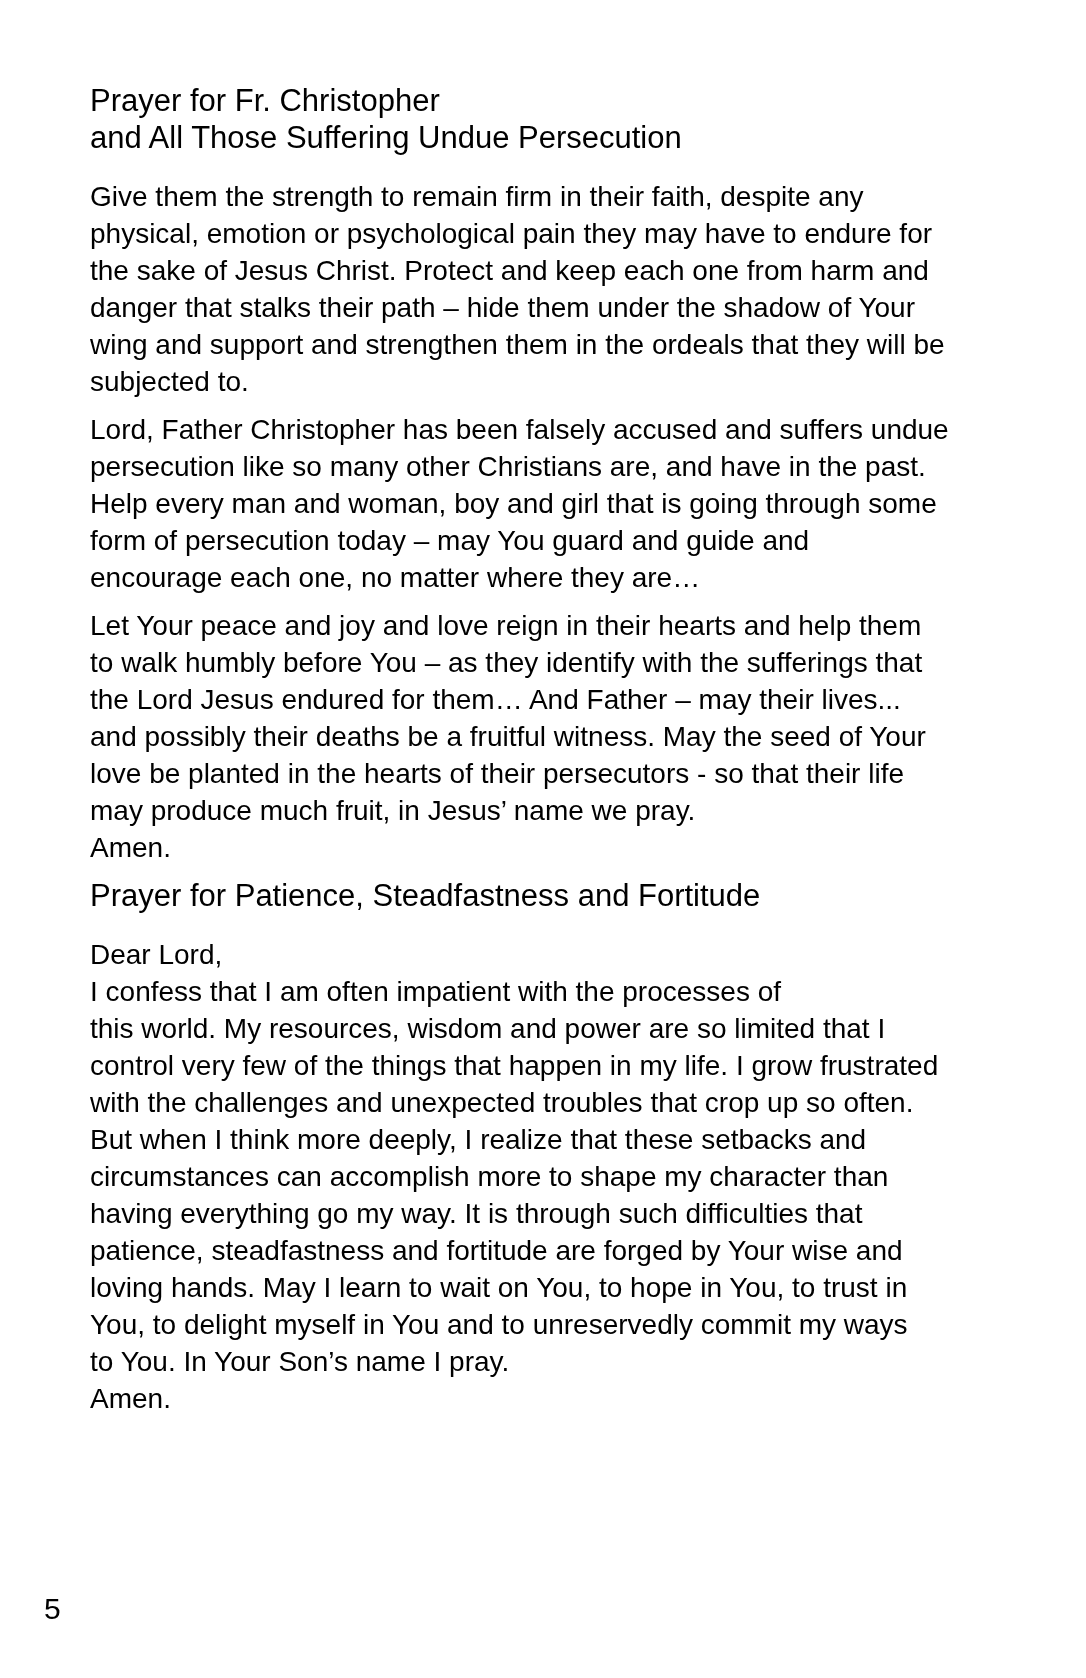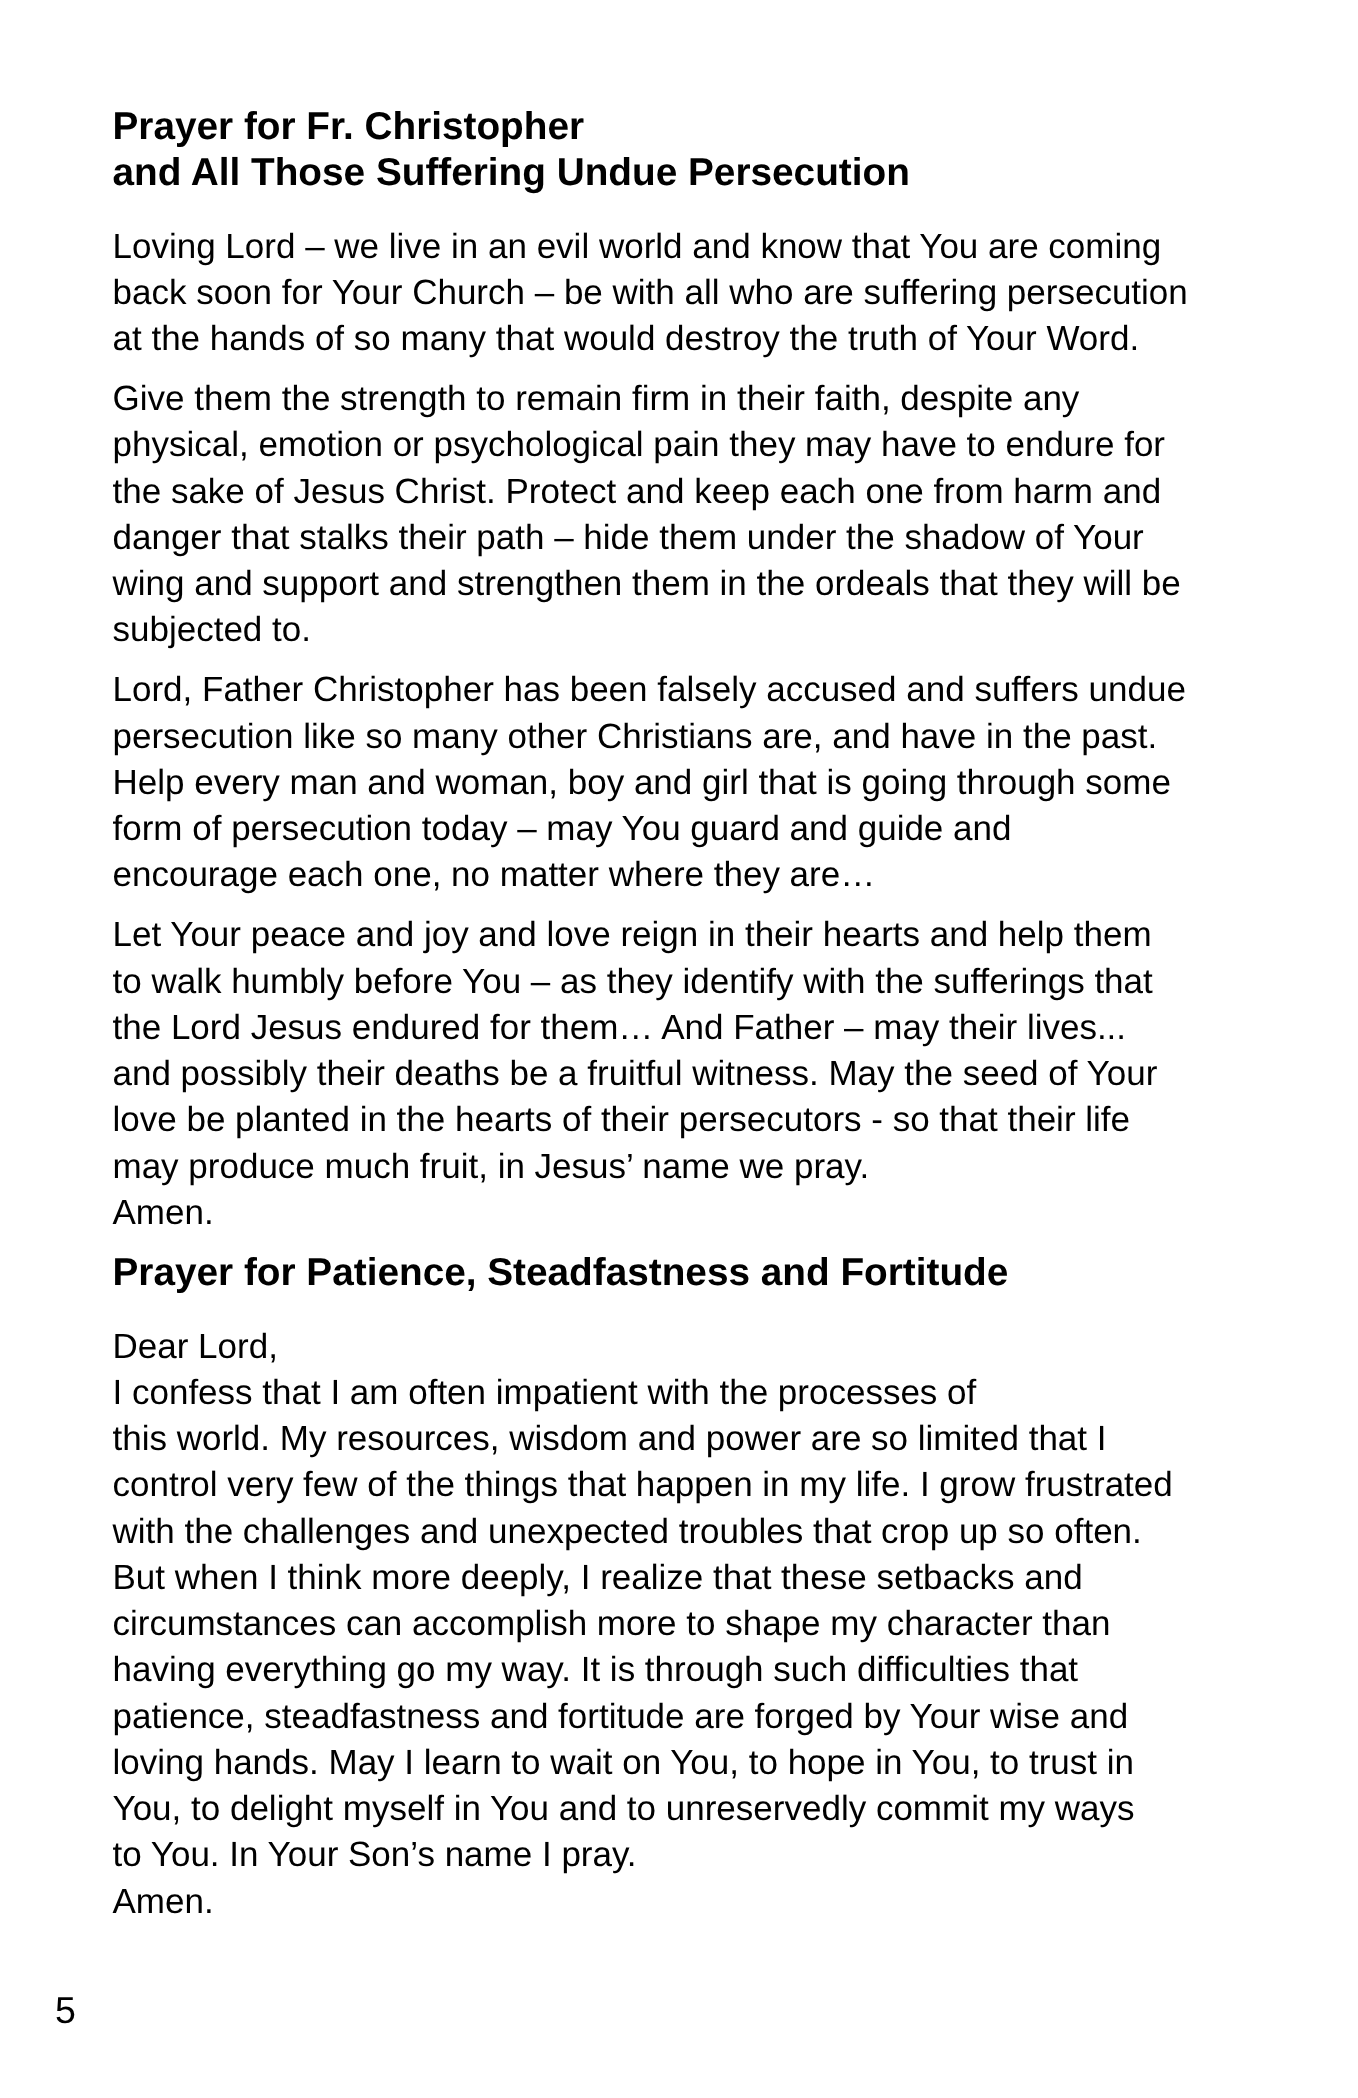--- a/index.html
+++ b/index.html
@@ -15,21 +15,21 @@
     color: #000000;
     overflow: hidden;
   }
   .content {
     position: absolute;
     left: 90px;
     top: 82px;
     width: 960px;
   }
   .prayer-title {
-    font-weight: bold;
+    font-weight: normal;
     font-size: 31px;
     line-height: 37px;
     white-space: pre-line;
     margin: 0 0 22px 0;
     letter-spacing: 0px;
   }
   .prayer-paragraph {
     font-size: 28px;
     line-height: 37px;
     white-space: pre-line;
@@ -49,23 +49,20 @@
   }
 </style>
 </head>
 <body>
 
 <div class="content">
 
   <section class="prayer-section">
     <h1 class="prayer-title">Prayer for Fr. Christopher
 and All Those Suffering Undue Persecution</h1>
-    <p class="prayer-paragraph">Loving Lord – we live in an evil world and know that You are coming
-back soon for Your Church – be with all who are suffering persecution
-at the hands of so many that would destroy the truth of Your Word.</p>
     <p class="prayer-paragraph">Give them the strength to remain firm in their faith, despite any
 physical, emotion or psychological pain they may have to endure for
 the sake of Jesus Christ. Protect and keep each one from harm and
 danger that stalks their path – hide them under the shadow of Your
 wing and support and strengthen them in the ordeals that they will be
 subjected to.</p>
     <p class="prayer-paragraph">Lord, Father Christopher has been falsely accused and suffers undue
 persecution like so many other Christians are, and have in the past.
 Help every man and woman, boy and girl that is going through some
 form of persecution today – may You guard and guide and

